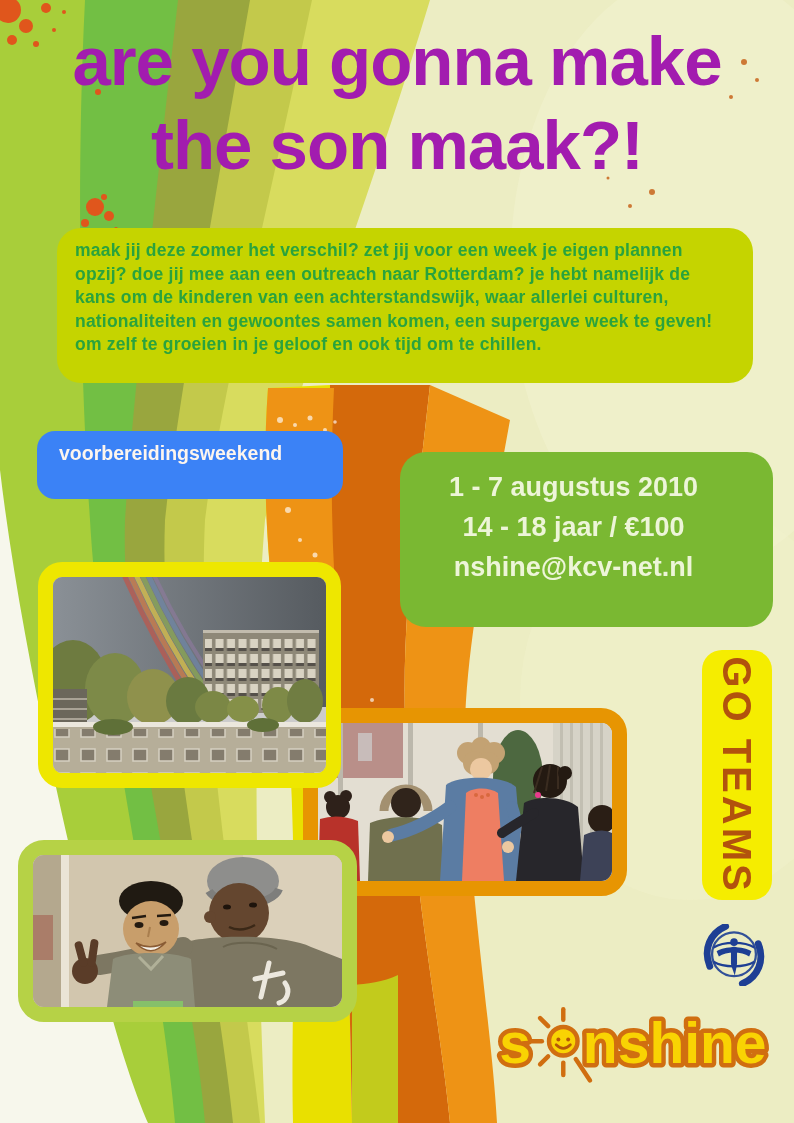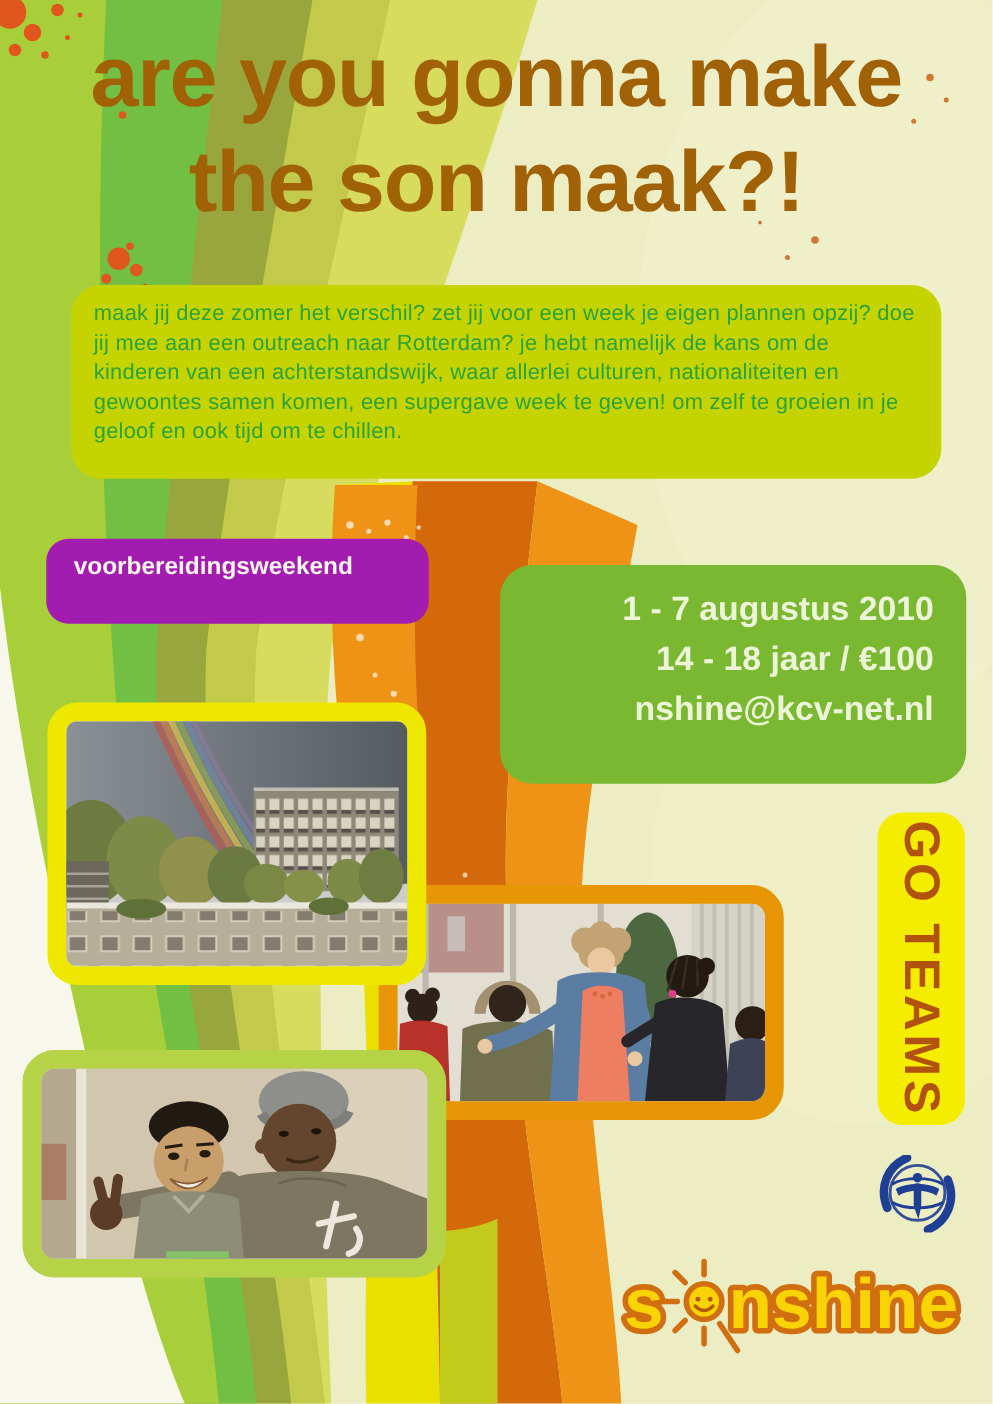--- a/index.html
+++ b/index.html
@@ -3,32 +3,32 @@
 <meta charset="utf-8">
 <style>
   html,body{margin:0;padding:0;background:#ffffff;}
   .poster{
     position:relative;width:794px;height:1123px;overflow:hidden;
     background:#ecedc3;
     font-family:"Liberation Sans", sans-serif;
   }
   .bg{position:absolute;left:0;top:0;width:794px;height:1123px;}
   .title{position:absolute;left:0;right:0;top:20px;margin:0;text-align:center;
-         color:#a16207;font-weight:bold;z-index:30;}
+         color:#a21caf;font-weight:bold;z-index:30;}
   .title .t1,.title .t2{font-size:69px;line-height:84px;letter-spacing:-1px;}
   .intro{position:absolute;left:57px;top:228px;width:696px;height:155px;
          background:#c5d400;border-radius:24px;z-index:10;box-sizing:border-box;
          padding:11px 18px 0 18px;}
-  .intro p{margin:0;color:#2aa33d;font-weight:normal;font-size:17.5px;line-height:23.5px;letter-spacing:.2px;}
+  .intro p{margin:0;color:#2aa33d;font-weight:bold;font-size:17.5px;line-height:23.5px;letter-spacing:.2px;}
   .prep{position:absolute;left:37px;top:431px;width:306px;height:68px;
-        background:#a21caf;border-radius:18px;z-index:10;box-sizing:border-box;
+        background:#3b82f6;border-radius:18px;z-index:10;box-sizing:border-box;
         padding:9px 0 0 22px;color:#fdf5ee;font-weight:bold;font-size:19.5px;line-height:26px;}
   .event{position:absolute;left:400px;top:452px;width:373px;height:175px;
          background:#7ab832;border-radius:26px;z-index:10;box-sizing:border-box;
-         padding:15px 26px 0 0;text-align:right;color:#edf5d8;font-weight:bold;
+         padding:15px 26px 0 0;text-align:center;color:#edf5d8;font-weight:bold;
          font-size:27px;line-height:40px;}
   .photo{position:absolute;box-sizing:border-box;overflow:hidden;background:#cccccc;}
   .photo svg{display:block;width:100%;height:100%;}
   .photo1{left:38px;top:562px;width:303px;height:226px;border:15px solid #eee700;border-radius:24px;z-index:21;}
   .photo2{left:303px;top:708px;width:324px;height:188px;border:15px solid #e79502;border-radius:26px;z-index:20;}
   .photo3{left:18px;top:840px;width:339px;height:182px;border:15px solid #b6d246;border-radius:26px;z-index:22;}
   .goteams{position:absolute;left:702px;top:650px;width:70px;height:250px;
            background:#f5ed00;border-radius:20px;z-index:15;}
   .goteams .gt{position:absolute;left:70px;top:0;width:250px;height:70px;
                transform:rotate(90deg);transform-origin:0 0;

